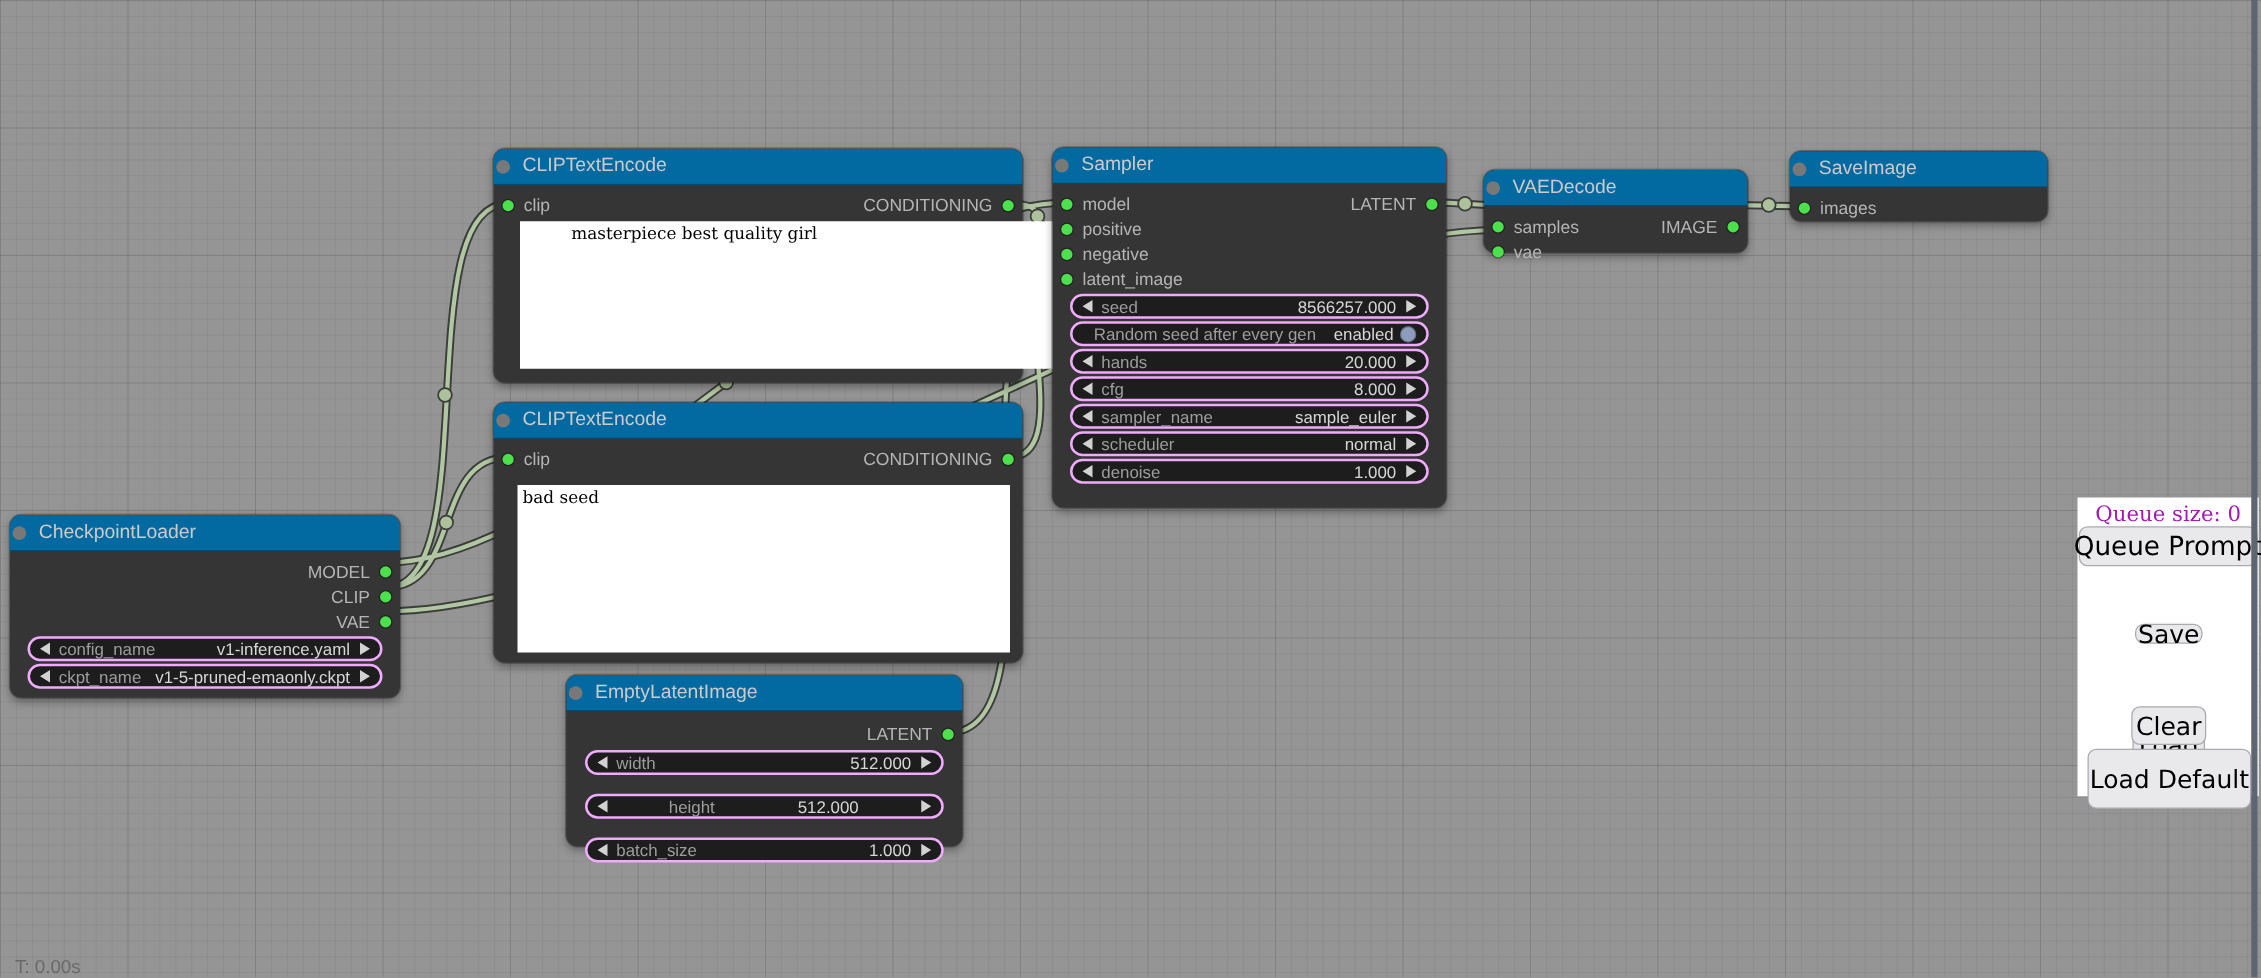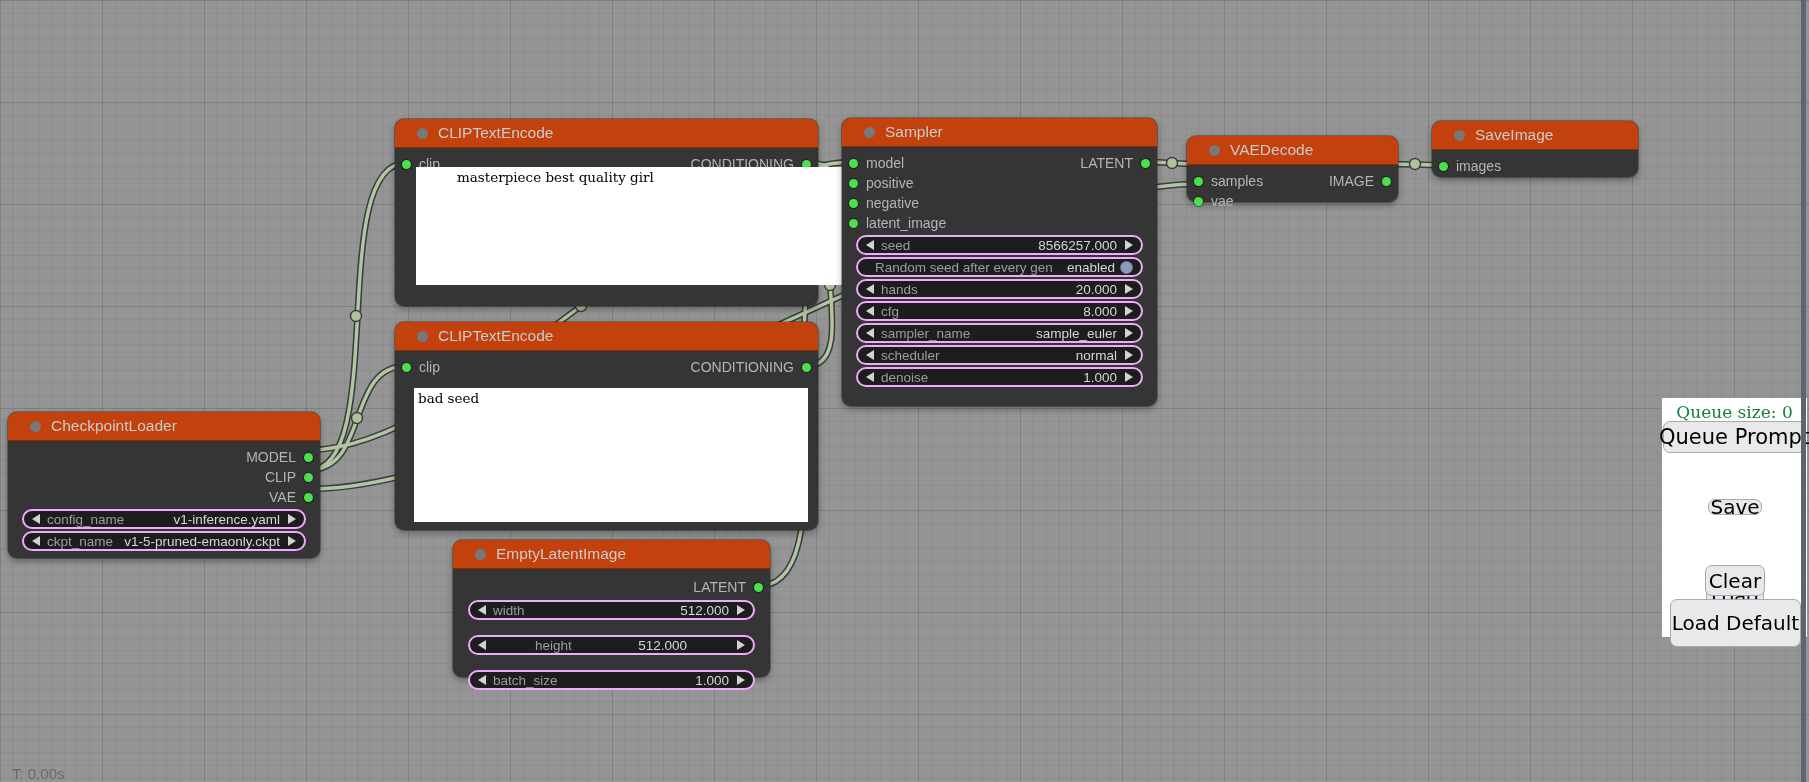--- a/index.html
+++ b/index.html
@@ -15,22 +15,22 @@
     font-family:"Liberation Sans",sans-serif;
   }
   #wires{position:absolute;left:0;top:0;z-index:1;pointer-events:none;}
   .node{
     position:absolute;z-index:2;box-sizing:border-box;
     background:#353535;border-radius:9px;
     box-shadow:0 3px 7px rgba(0,0,0,.35), 0 0 0 1px rgba(0,0,0,.28);
     color:#b9b9b9;
   }
   .nhead{
-    height:28px;background:#c2410c;border-radius:9px 9px 0 0;
-    display:flex;align-items:center;padding:0 22px;
+    height:28px;background:#0369a1;border-radius:9px 9px 0 0;
+    display:flex;align-items:center;padding:0 2px;
     border-bottom:1px solid rgba(0,0,0,.3);
   }
   .tdot{width:11px;height:11px;border-radius:50%;background:#787878;flex:0 0 auto;}
   .ntitle{margin-left:10px;font-size:15.5px;color:#cbcbcb;white-space:nowrap;}
   .nbody{padding-top:6px;}
   .iorow{height:20px;display:flex;align-items:center;padding:0 7px;font-size:14px;color:#b5b5b5;}
   .iorow .grow{flex:1;}
   .pdot{width:9px;height:9px;border-radius:50%;background:#4ce04c;box-shadow:0 0 0 1px rgba(0,0,0,.35);flex:0 0 auto;}
   .inlabel{margin-left:8px;white-space:nowrap;}
   .outlabel{margin-right:8px;white-space:nowrap;}
@@ -45,21 +45,21 @@
   .wvalue{margin-left:auto;margin-right:8px;color:#d6d6d6;white-space:nowrap;}
   .toggle{width:13px;height:13px;border-radius:50%;background:#8d9dbb;box-shadow:inset 0 0 0 1px rgba(0,0,0,.25);flex:0 0 auto;}
   .prompt{
     position:absolute;background:#ffffff;color:#000;
     font-family:"DejaVu Serif","Liberation Serif",serif;font-size:13.5px;
     padding:2px 4px;overflow:hidden;line-height:1.25;cursor:text;
   }
   
   #menu{position:absolute;left:1662px;top:398px;width:145px;height:239px;background:#ffffff;z-index:3;}
   #queueSize{position:absolute;left:0;top:4px;width:100%;text-align:center;
-    font-family:"DejaVu Serif","Liberation Serif",serif;font-size:17px;color:#15803d;}
+    font-family:"DejaVu Serif","Liberation Serif",serif;font-size:17px;color:#a21caf;}
   .btn{
     position:absolute;box-sizing:border-box;background:#e9e9ec;border:1px solid #a9a9af;
     border-radius:7px;color:#000;font-family:"DejaVu Sans","Liberation Sans",sans-serif;
     display:flex;align-items:center;justify-content:center;cursor:pointer;white-space:nowrap;
   }
   #btnQueue{left:1px;top:23px;width:143px;height:32px;font-size:21px;}
   #btnSave{left:46px;top:101px;width:54px;height:16px;font-size:20px;}
   #btnLoad{left:44px;top:134px;width:58px;height:31px;font-size:20px;margin-top:48px;}
   #btnClear{left:43px;top:167px;width:60px;height:31px;font-size:20px;text-align:right;}
   #btnLoadDefault{left:8px;top:201px;width:131px;height:48px;font-size:20px;}
@@ -147,21 +147,21 @@
     <span class="ntitle">CLIPTextEncode</span>
   </div>
   <div class="nbody">
     <div class="iorow">
       <span class="pdot"></span>
       <span class="inlabel">clip</span>
       <span class="grow"></span>
       <span class="outlabel">CONDITIONING</span>
       <span class="pdot"></span>
     </div>
-    <div class="prompt" style="left:21px;top:48px;width:384px;height:114px;padding-left:41px;">masterpiece best quality girl</div>
+    <div class="prompt" style="left:21px;top:58px;width:384px;height:114px;padding-left:41px;">masterpiece best quality girl</div>
   </div>
 </div>
 
 <div class="node" style="left:395px;top:322px;width:423px;height:208px;">
   <div class="nhead">
     <span class="tdot"></span>
     <span class="ntitle">CLIPTextEncode</span>
   </div>
   <div class="nbody">
     <div class="iorow">

